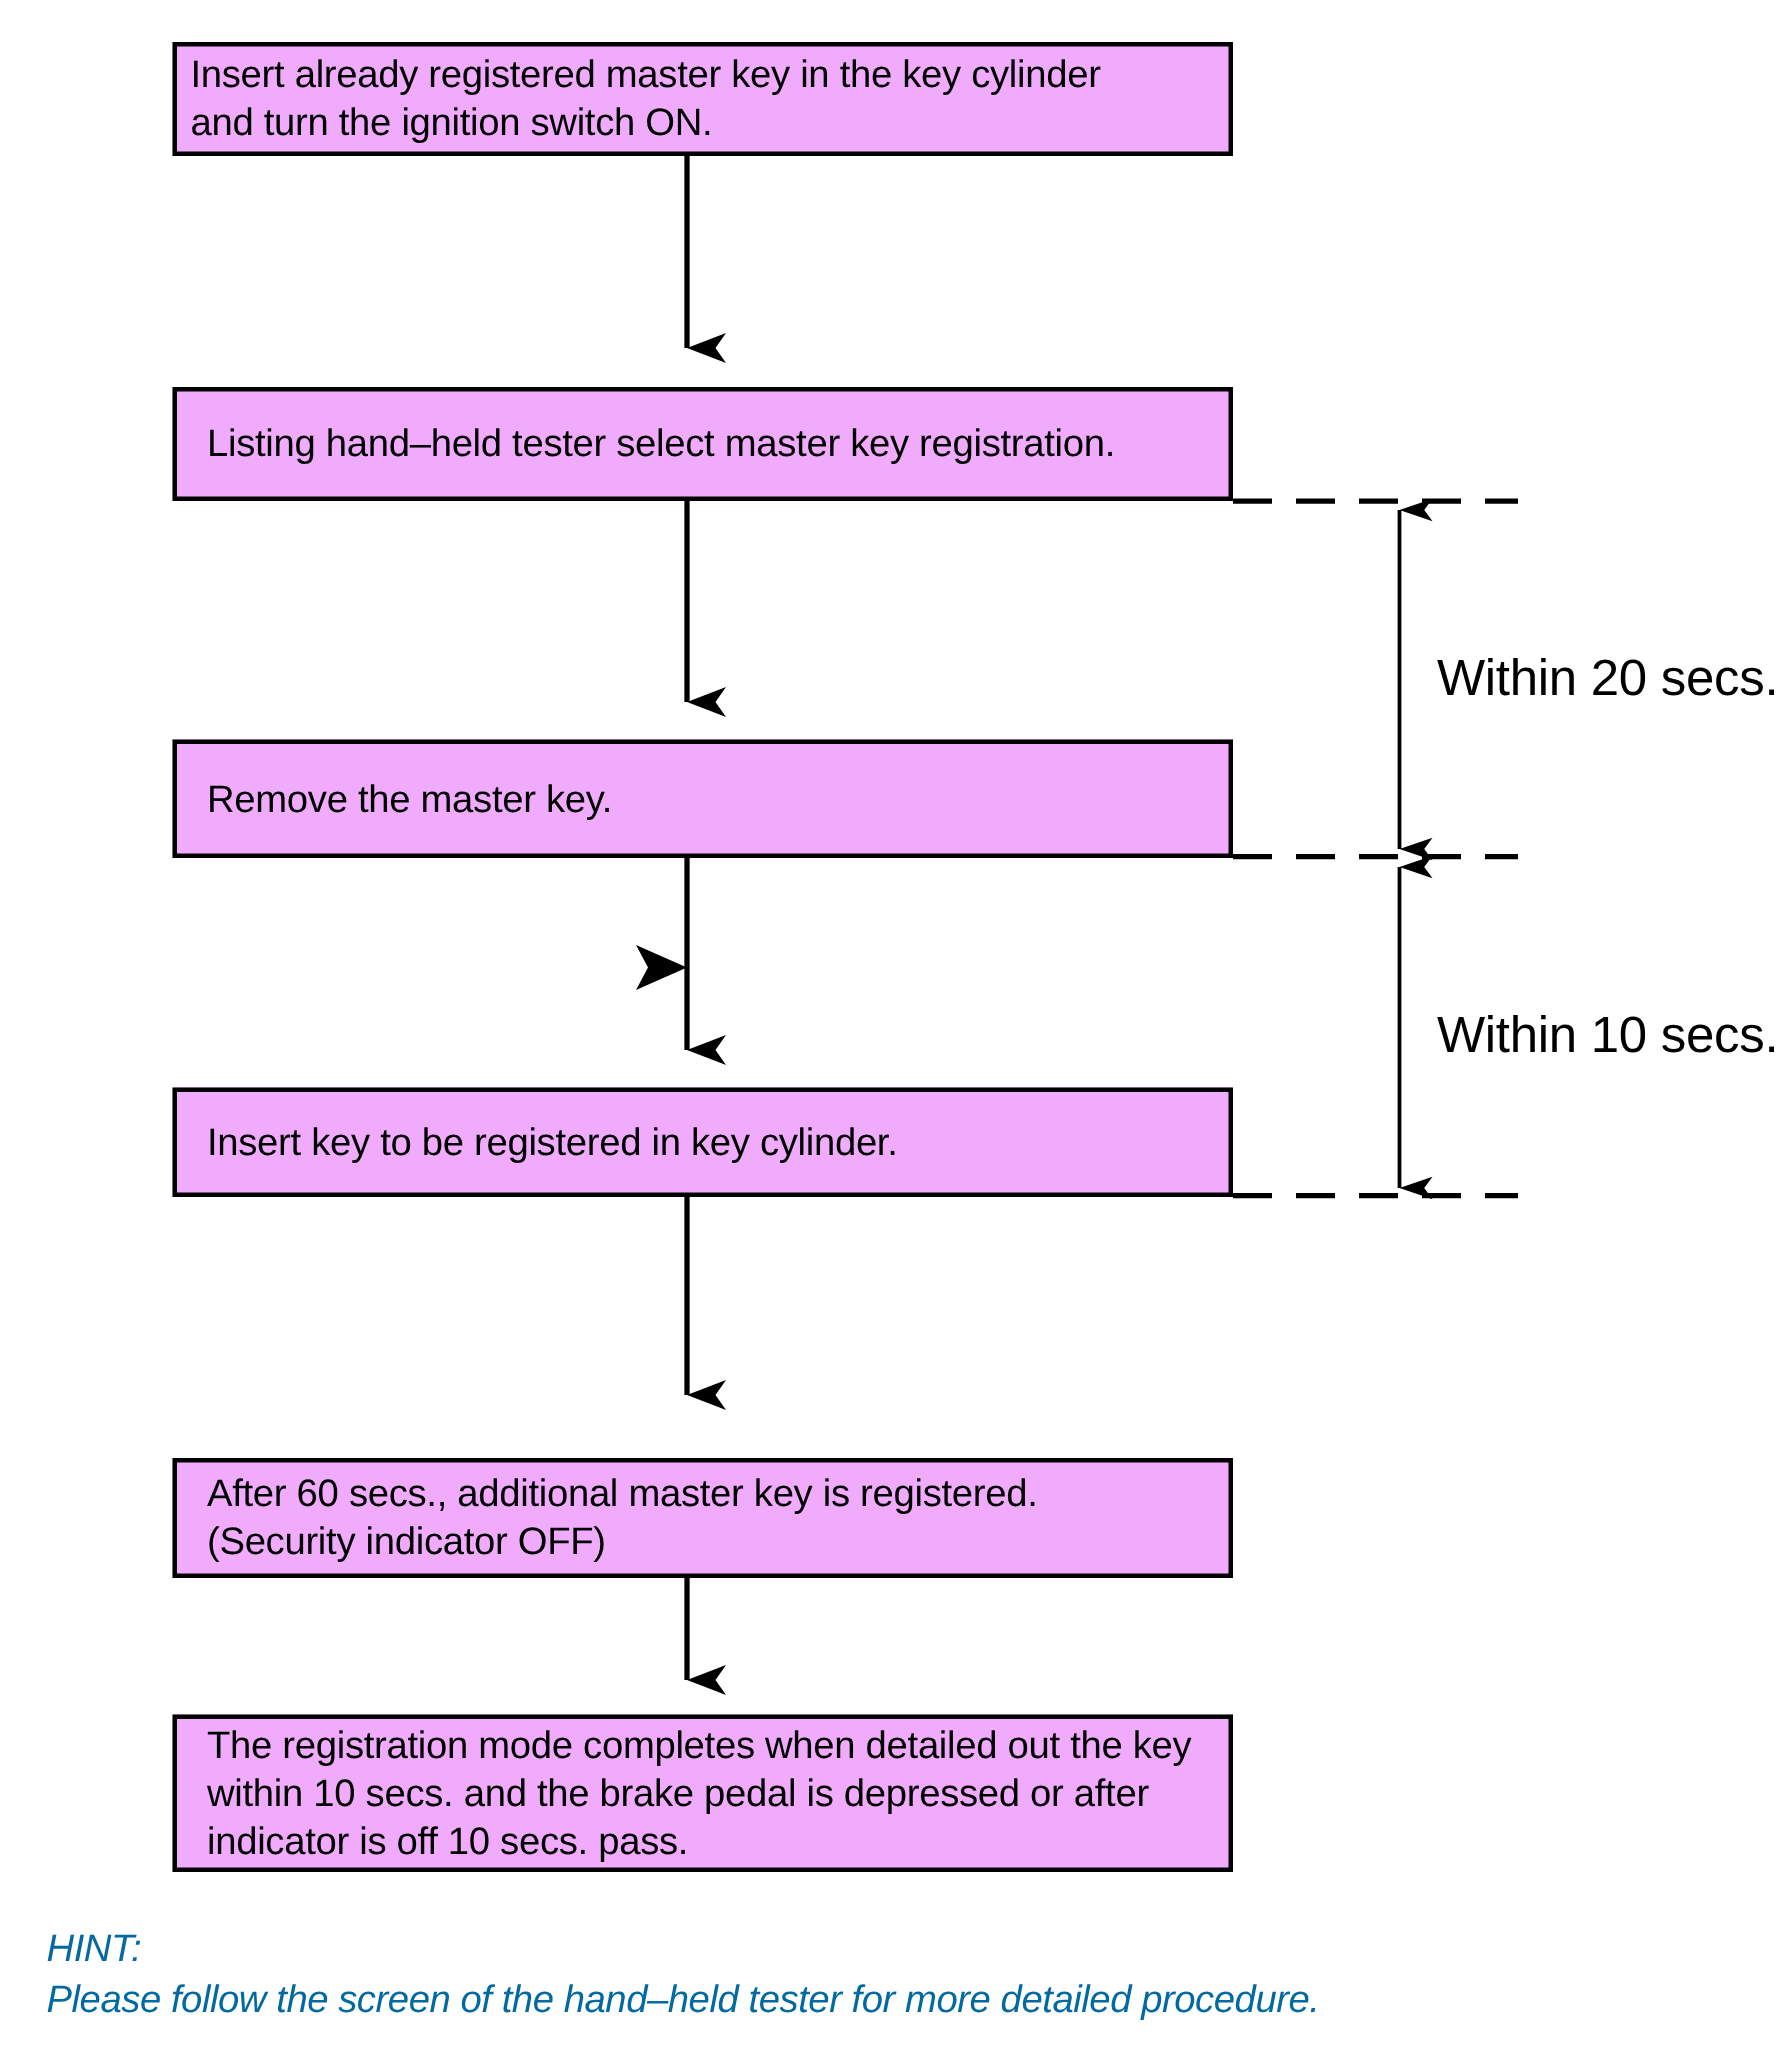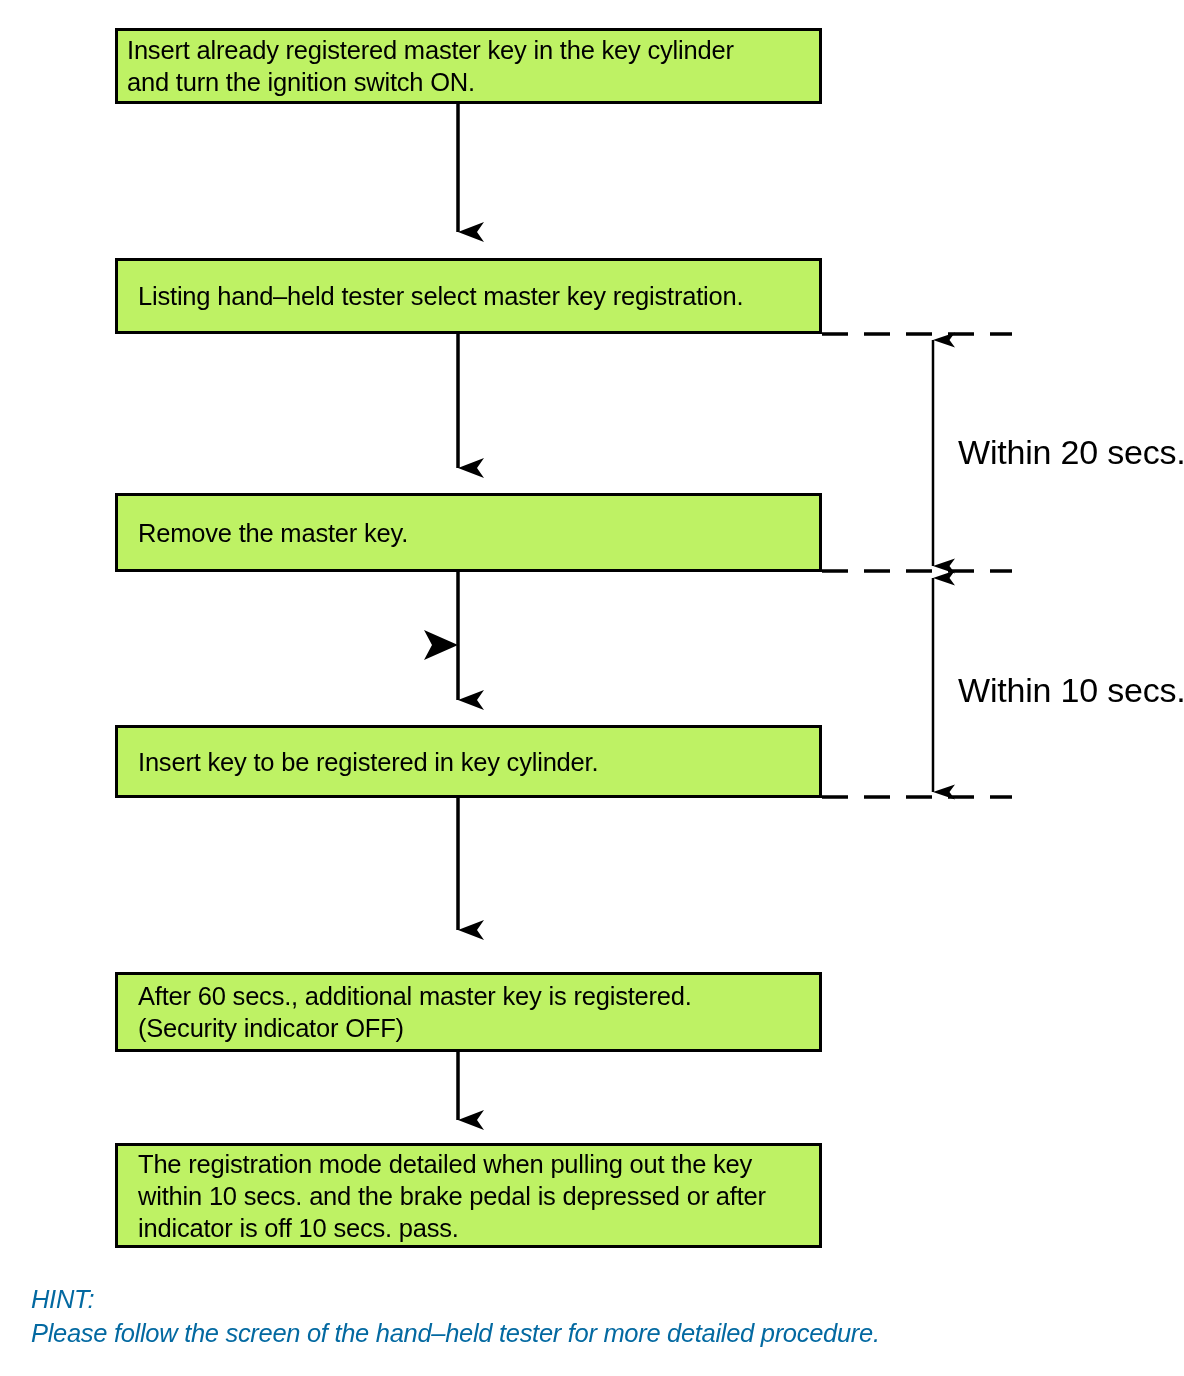--- a/index.html
+++ b/index.html
@@ -19,21 +19,21 @@
     position: absolute;
     left: 0;
     top: 0;
     width: 1184px;
     height: 1376px;
   }
   .proc-box {
     position: absolute;
     box-sizing: border-box;
     border: 3px solid #000000;
-    background: #bef264;
+    background: #f0abfc;
     display: flex;
     flex-direction: column;
     justify-content: center;
     padding-left: 9px;
     padding-right: 6px;
   }
   .proc-line {
     font-size: 25.5px;
     line-height: 32px;
     color: #000000;
@@ -136,21 +136,21 @@
   <div class="proc-box indented" style="left:115px; top:725px; width:707px; height:73px;">
     <div class="proc-line">Insert key to be registered in key cylinder.</div>
   </div>
 
   <div class="proc-box indented" style="left:115px; top:955px; width:707px; height:80px;margin-top:17px;">
     <div class="proc-line">After 60 secs., additional master key is registered.</div>
     <div class="proc-line">(Security indicator OFF)</div>
   </div>
 
   <div class="proc-box indented" style="left:115px; top:1143px; width:707px; height:105px;">
-    <div class="proc-line">The registration mode detailed when pulling out the key</div>
+    <div class="proc-line">The registration mode completes when detailed out the key</div>
     <div class="proc-line">within 10 secs. and the brake pedal is depressed or after</div>
     <div class="proc-line">indicator is off 10 secs. pass.</div>
   </div>
 
   <div class="time-label" style="left:958px; top:437px;">Within 20 secs.</div>
 
   <div class="time-label" style="left:958px; top:675px;">Within 10 secs.</div>
 
   <div class="hint-block">
     <div class="hint-line">HINT:</div>

